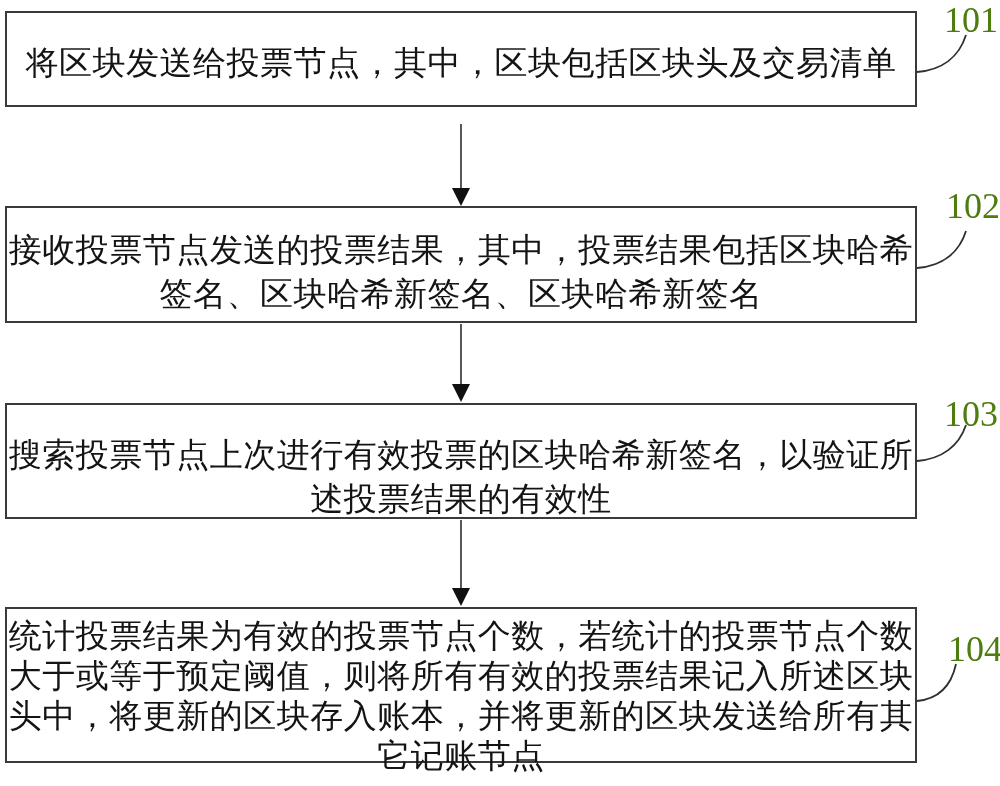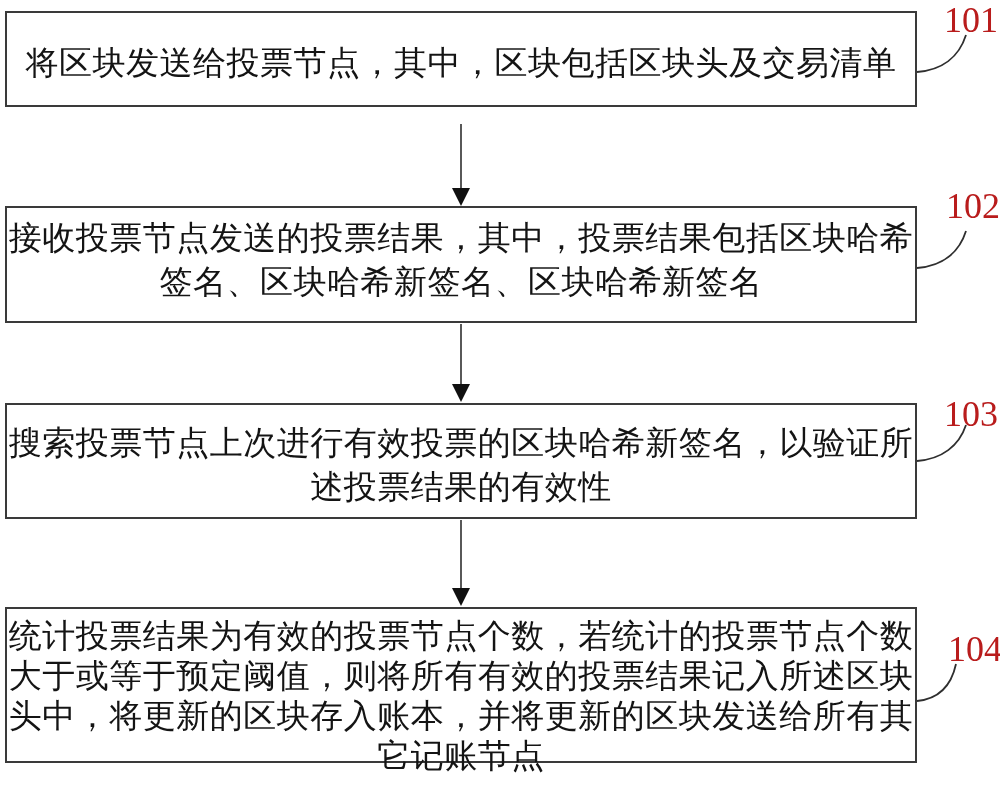--- a/index.html
+++ b/index.html
@@ -24,29 +24,29 @@
     background: #ffffff;
     text-align: center;
     color: #141414;
     font-size: 33px;
     letter-spacing: 0.5px;
   }
   .flow-box .line {
     white-space: nowrap;
   }
   .box-1 { top: 11px;  height: 96px; padding-top: 28px; line-height: 44px; }
-  .box-2 { top: 206px; height: 117px; padding-top: 8px; line-height: 44px; }
-  .box-3 { top: 403px; height: 116px; padding-top: 16px; line-height: 44px; }
+  .box-2 { top: 206px; height: 117px; padding-top: 20px; line-height: 44px; }
+  .box-3 { top: 403px; height: 116px; padding-top: 28px; line-height: 44px; }
   .box-4 { top: 607px; height: 156px; padding-top: 7px;  line-height: 40px; }
   .ref-label {
     position: absolute;
     font-family: "Liberation Serif", "DejaVu Serif", serif;
     font-size: 36px;
     line-height: 36px;
-    color: #b91c1c;
+    color: #4d7c0f;
   }
   .ref-101 { left: 944px; top: 2px;   }
   .ref-102 { left: 946px; top: 188px; }
   .ref-103 { left: 944px; top: 396px; }
   .ref-104 { left: 948px; top: 631px; }
   .overlay-svg {
     position: absolute;
     left: 0;
     top: 0;
     width: 1000px;

